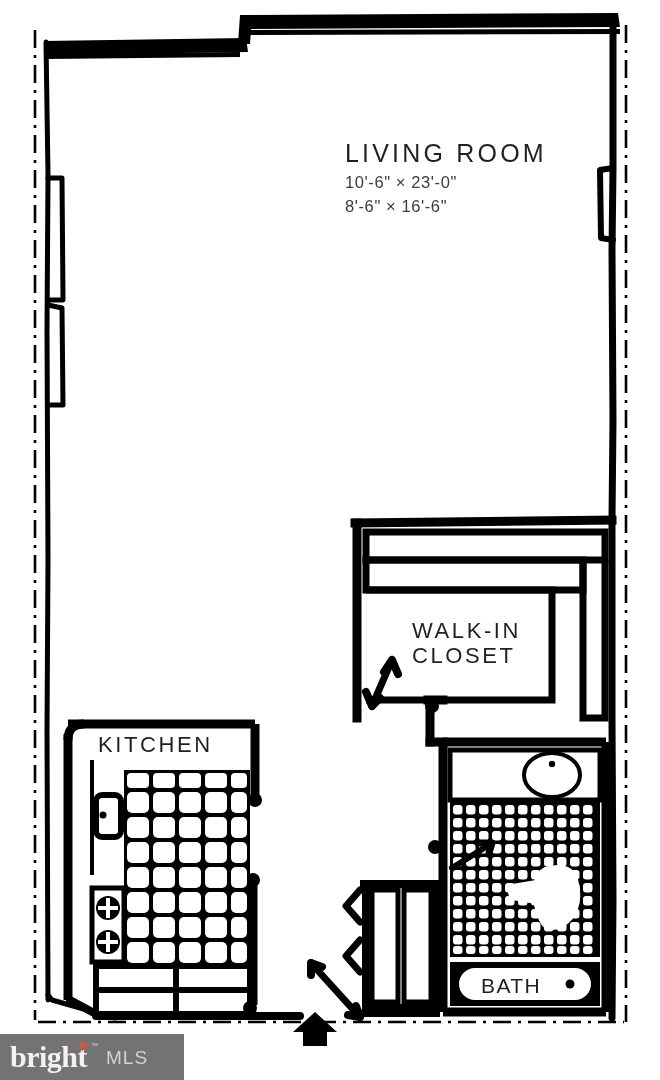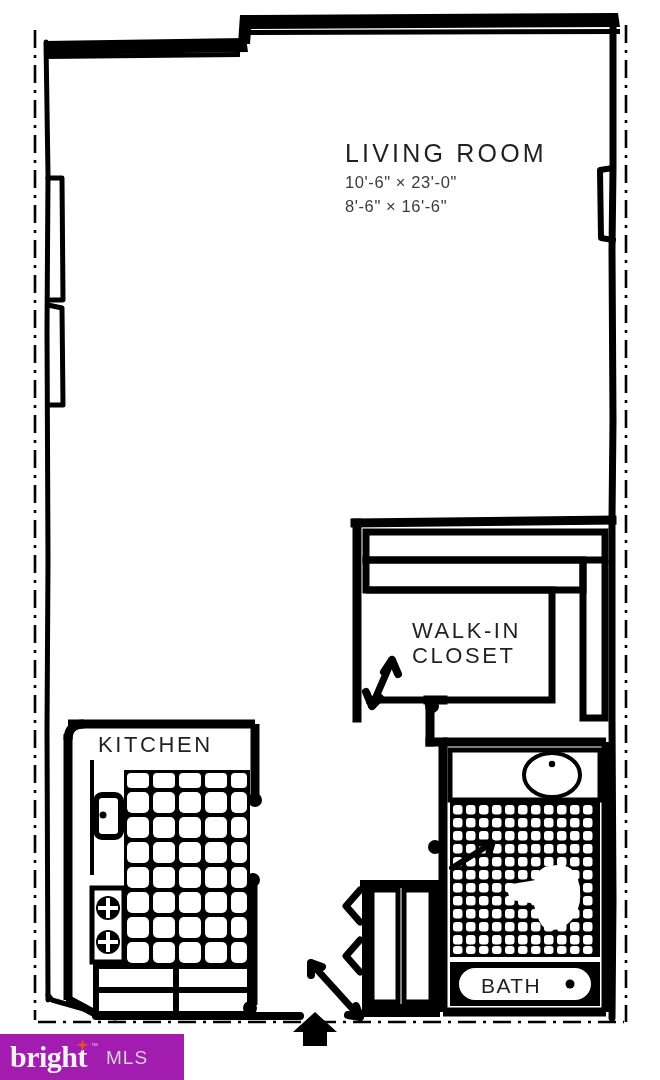--- a/index.html
+++ b/index.html
@@ -43,21 +43,21 @@
     font-size: 16.5px;
     letter-spacing: 0.6px;
   }
   
   #watermark {
     position: absolute;
     left: 0;
     bottom: 0;
     width: 184px;
     height: 46px;
-    background: #a21caf;
+    background: #737373;
     display: flex;
     align-items: center;
     padding-left: 10px;
     box-sizing: border-box;
   }
   #wm-bright {
     font-family: "Liberation Serif", serif;
     font-size: 30px;
     font-weight: 700;
     color: #f2f2f2;

